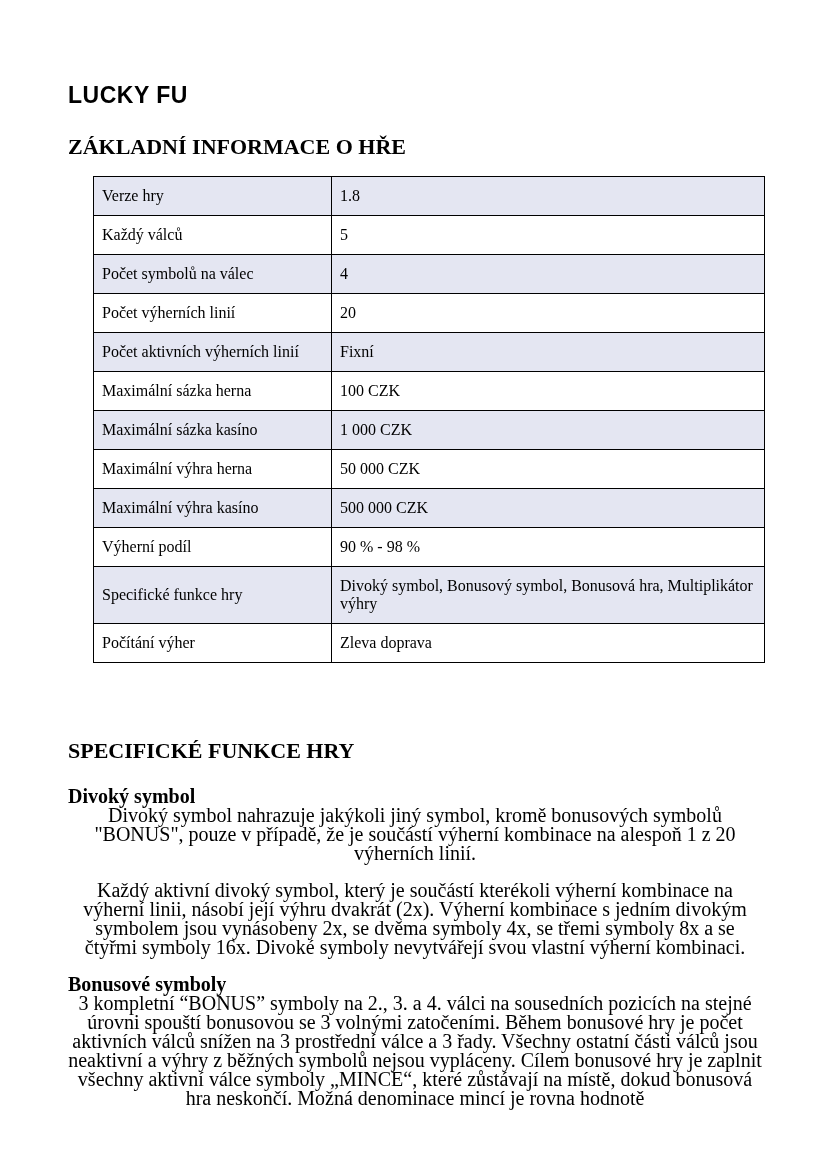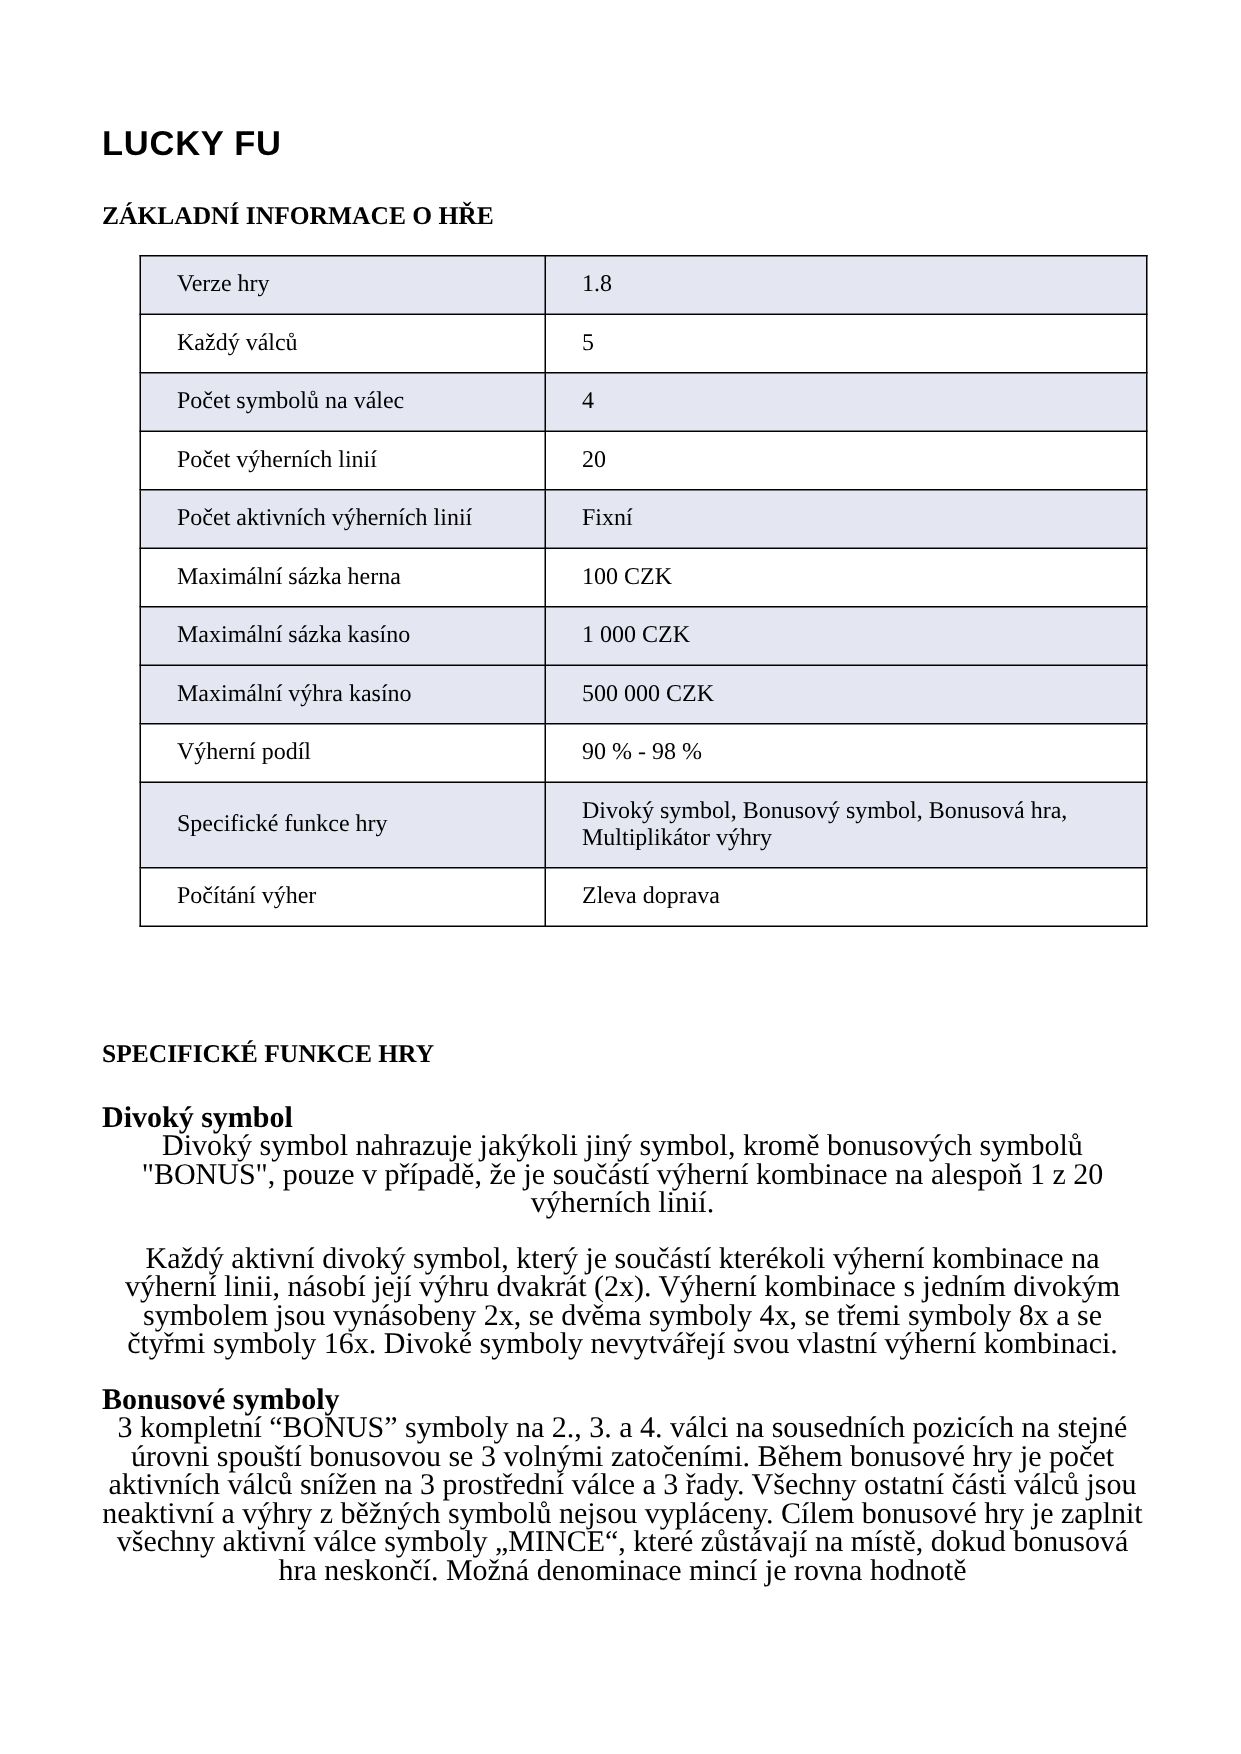--- a/index.html
+++ b/index.html
@@ -24,35 +24,35 @@
   .doc-title {
     font-family: "Liberation Sans", sans-serif;
     font-size: 23px;
     font-weight: 700;
     line-height: 1.2;
     margin: 0 0 24px 0;
     letter-spacing: 0.5px;
   }
   .section-heading {
     font-family: "Liberation Serif", serif;
-    font-size: 17px;
+    font-size: 22px;
     font-weight: 700;
     line-height: 1.2;
     margin: 0 0 16px 0;
   }
   .info-table {
     border-collapse: collapse;
     margin-left: 25px;
     width: 672px;
     table-layout: fixed;
     font-size: 16px;
   }
   .info-table td {
     border: 1px solid #000000;
-    padding: 10px 24px;
+    padding: 10px 8px;
     line-height: 18px;
     vertical-align: middle;
     word-wrap: break-word;
     margin-left: 28px;
   }
   .info-table td.col-label { width: 221px; }
   .info-table tr.shaded td { background: #E4E6F2; }
   .features-heading {
     margin-top: 75px;
     margin-bottom: 23px;
@@ -104,20 +104,24 @@
         <td class="col-value">Fixní</td>
       </tr>
       <tr>
         <td class="col-label">Maximální sázka herna</td>
         <td class="col-value">100 CZK</td>
       </tr>
       <tr class="shaded">
         <td class="col-label">Maximální sázka kasíno</td>
         <td class="col-value">1 000 CZK</td>
       </tr>
+      <tr>
+        <td class="col-label">Maximální výhra herna</td>
+        <td class="col-value">50 000 CZK</td>
+      </tr>
       <tr class="shaded">
         <td class="col-label">Maximální výhra kasíno</td>
         <td class="col-value">500 000 CZK</td>
       </tr>
       <tr>
         <td class="col-label">Výherní podíl</td>
         <td class="col-value">90 % - 98 %</td>
       </tr>
       <tr class="shaded">
         <td class="col-label">Specifické funkce hry</td>

